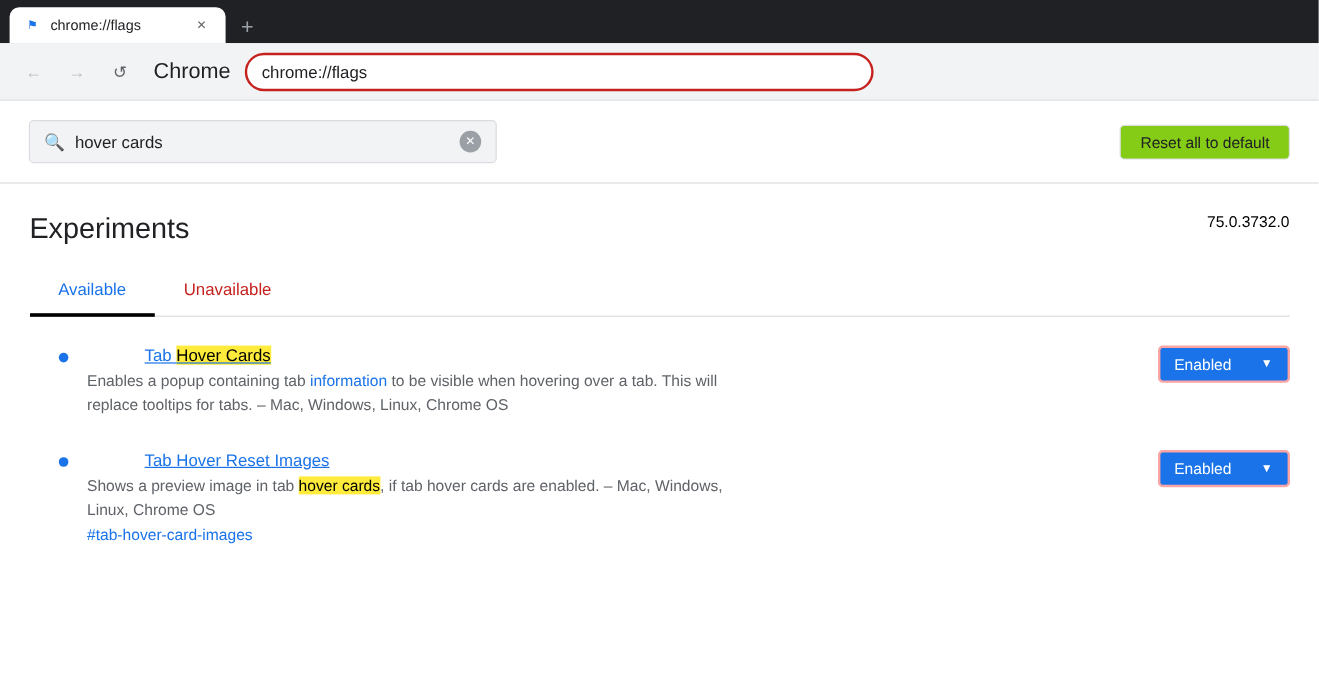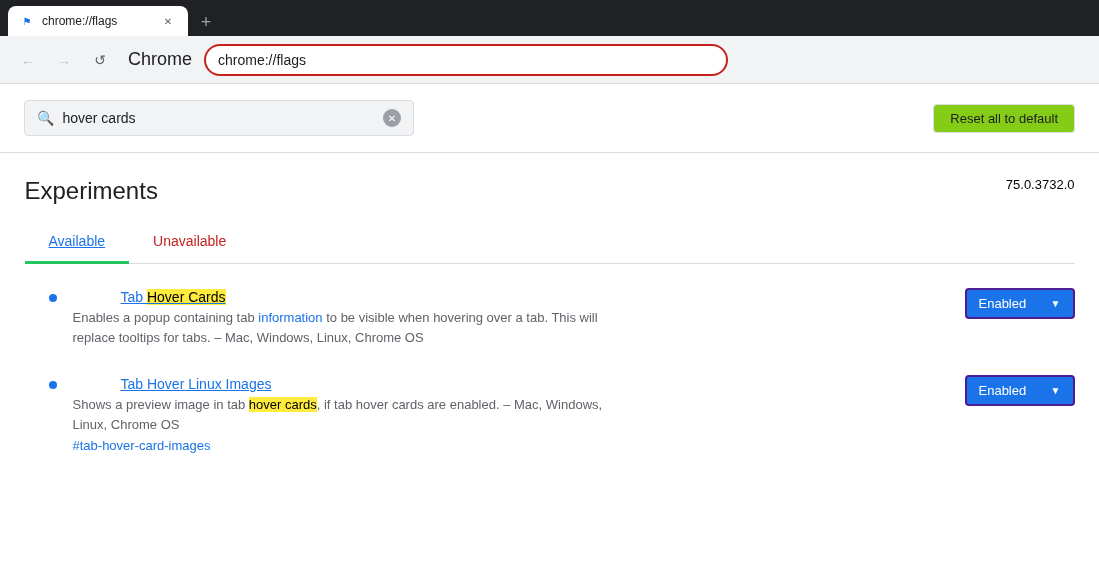--- a/index.html
+++ b/index.html
@@ -215,22 +215,21 @@
       padding: 12px 24px;
       font-size: 14px;
       color: #5f6368;
       cursor: pointer;
       border-bottom: 3px solid transparent;
       margin-bottom: -1px;
     }
 
     .tab-item.active {
       color: #1a73e8;
-      border-bottom: 3px solid #22c55e;
-      text-decoration: underline;
+      border-bottom: 3px solid #000000;
     }
 
     .tab-item.unavailable {
       color: #c5221f;
     }
 
     .flag-item {
       display: flex;
       align-items: flex-start;
       margin-bottom: 28px;
@@ -291,21 +290,21 @@
 
     .flag-control {
       flex-shrink: 0;
     }
 
     .enabled-btn {
       display: flex;
       align-items: center;
       background: #1a73e8;
       color: #fff;
-      border: 2px solid #4c1d95;
+      border: 2px solid #fca5a5;
       border-radius: 4px;
       padding: 6px 12px;
       font-size: 13px;
       cursor: pointer;
       gap: 8px;
       min-width: 110px;
       justify-content: space-between;
     }
 
     .dropdown-arrow {
@@ -387,21 +386,21 @@
             </button>
           </div>
         </div>
       </div>
 
       <div class="flag-row">
         <div class="flag-item">
           <div class="flag-dot"></div>
           <div class="flag-info">
             <div>
-              <span class="flag-title">Tab Hover Linux Images</span>
+              <span class="flag-title">Tab Hover Reset Images</span>
             </div>
             <div class="flag-desc">
               Shows a preview image in tab <span class="highlight">hover cards</span>, if tab hover cards are enabled. – Mac, Windows,<br>Linux, Chrome OS
             </div>
             <a class="flag-link">#tab-hover-card-images</a>
           </div>
           <div class="flag-control">
             <button class="enabled-btn">
               <span>Enabled</span>
               <span class="dropdown-arrow">▼</span>

